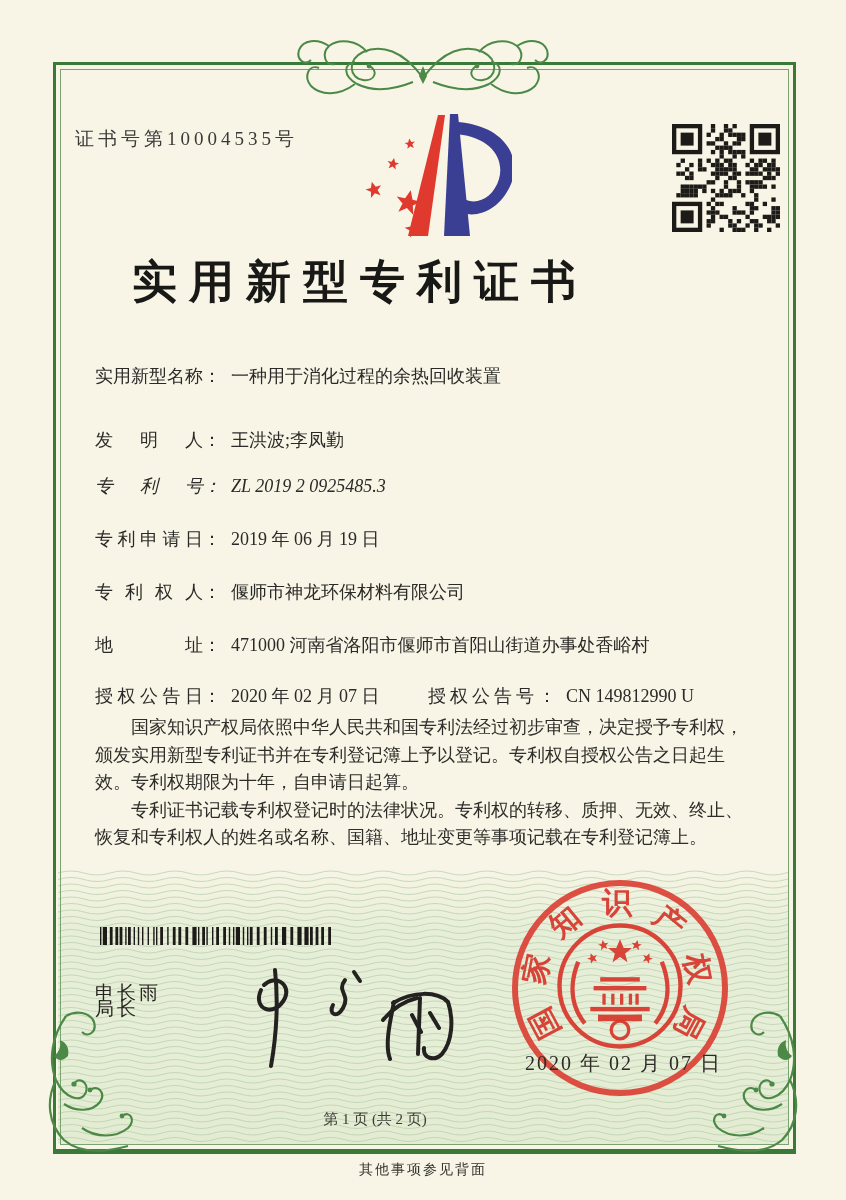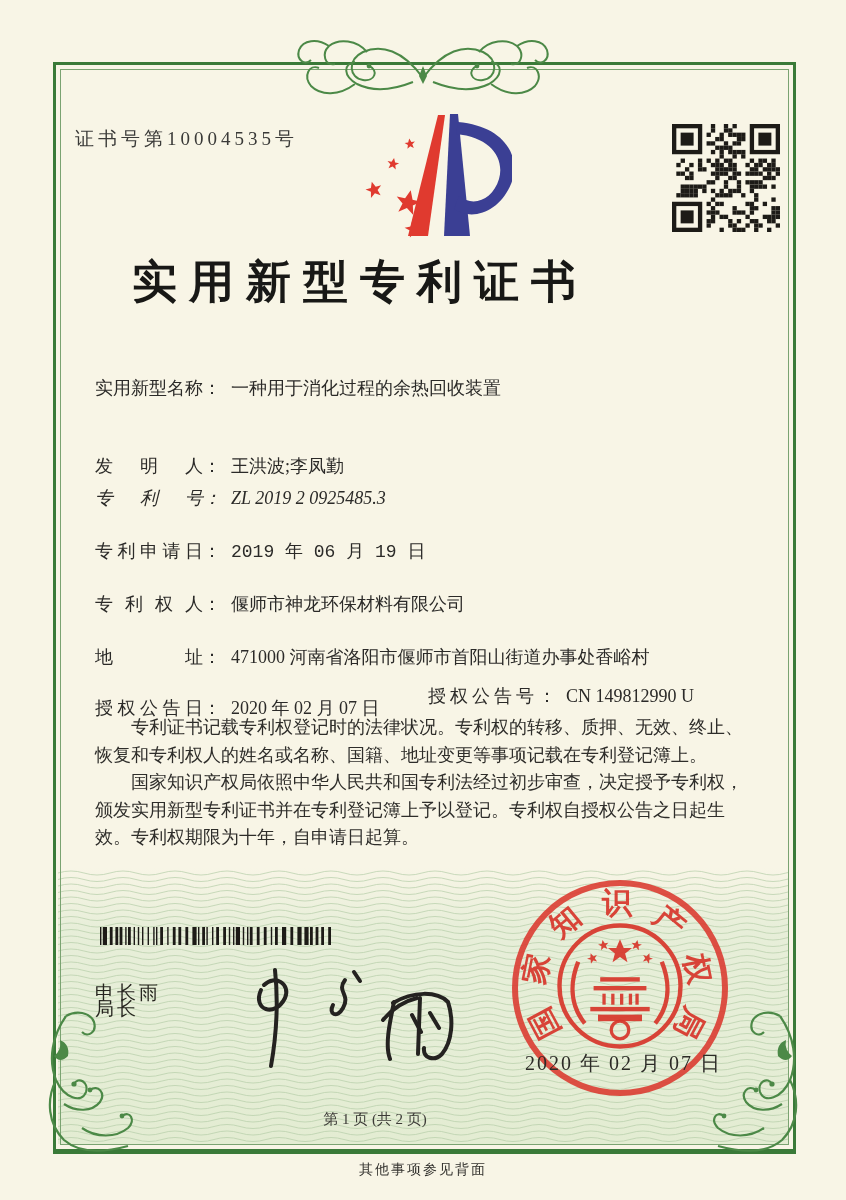--- a/index.html
+++ b/index.html
@@ -13,21 +13,21 @@
          border:1px solid #7aa371;}
   
   #waveband{left:58px;top:868px;width:730px;height:276px;z-index:1;
     background:linear-gradient(180deg, rgba(232,239,219,0) 0%, rgba(228,237,214,0.85) 22%, #e6eed7 60%, #e3ecd2 100%);}
   #waveband svg{position:absolute;left:0;top:0;}
   
   #cert-no{left:75px;top:126px;font-size:19px;letter-spacing:4px;color:#3a3a38;z-index:4;}
   #title{left:0;top:252px;width:720px;text-align:center;font-size:45px;font-weight:bold;
          letter-spacing:12px;color:#181816;z-index:4;}
   .frow{position:absolute;left:95px;font-size:18px;color:#2b2a28;z-index:4;white-space:nowrap;}
-  .flabel{display:inline-block;width:108px;text-align:justify;text-align-last:justify;margin-top:12px;}
+  .flabel{display:inline-block;width:108px;text-align:justify;text-align-last:justify;}
   .fcolon{display:inline-block;margin-right:10px;}
   #paras{left:95px;top:714px;width:662px;z-index:4;font-size:18px;line-height:27.5px;color:#2e2d2a;}
   #paras p{margin:0;text-indent:2em;}
   #barcode{left:100px;top:927px;width:232px;height:18px;z-index:4;}
   #signer-title{left:95px;top:996px;font-size:19px;letter-spacing:3px;color:#26251f;z-index:4;}
   #signer-name{left:95px;top:980px;font-size:19px;letter-spacing:3px;color:#26251f;z-index:4;}
   #signature{left:233px;top:958px;z-index:4;}
   
   #seal{left:512px;top:880px;width:216px;height:216px;z-index:4;}
   #seal-ring{position:absolute;left:0;top:0;width:204px;height:204px;
@@ -368,45 +368,45 @@
     <rect x="0" y="77.76" width="30.240000000000002" height="30.240000000000002" fill="#1d1b17"></rect>
     <rect x="4.32" y="82.08000000000001" width="21.6" height="21.6" fill="#f8f5e6"></rect>
     <rect x="8.64" y="86.4" width="12.96" height="12.96" fill="#1d1b17"></rect>
   </svg>
 
 <div class="abs" id="title">实用新型专利证书</div>
 
 <div class="frow" style="top:364px;">
   <span class="flabel">实用新型名称</span><span class="fcolon">：</span><span>一种用于消化过程的余热回收装置</span>
 </div>
-<div class="frow" style="top:442px;">
+<div class="frow" style="top:428px;">
   <span class="flabel">发明人</span><span class="fcolon">：</span><span>王洪波;李凤勤</span>
 </div>
 <div class="frow" style="top:474px;font-style:italic;">
   <span class="flabel">专利号</span><span class="fcolon">：</span><span>ZL 2019 2 0925485.3</span>
 </div>
-<div class="frow" style="top:527px;font-family:Liberation Mono, monospace;">
+<div class="frow" style="top:527px;">
   <span class="flabel">专利申请日</span><span class="fcolon">：</span><span>2019 年 06 月 19 日</span>
 </div>
 <div class="frow" style="top:580px;">
   <span class="flabel">专利权人</span><span class="fcolon">：</span><span>偃师市神龙环保材料有限公司</span>
 </div>
 <div class="frow" style="top:633px;">
   <span class="flabel">地址</span><span class="fcolon">：</span><span>471000  河南省洛阳市偃师市首阳山街道办事处香峪村</span>
 </div>
 <div class="frow" style="top:684px;">
   <span class="flabel">授权公告日</span><span class="fcolon">：</span><span>2020 年 02 月 07 日</span>
 </div>
 <div class="frow" style="top:684px;left:428px;">
   <span style="letter-spacing:4px;">授权公告号</span><span class="fcolon">：</span><span>CN 149812990 U</span>
 </div>
 
 <div class="abs" id="paras">
+  <p>国家知识产权局依照中华人民共和国专利法经过初步审查，决定授予专利权，颁发实用新型专利证书并在专利登记簿上予以登记。专利权自授权公告之日起生效。专利权期限为十年，自申请日起算。</p>
   <p>专利证书记载专利权登记时的法律状况。专利权的转移、质押、无效、终止、恢复和专利权人的姓名或名称、国籍、地址变更等事项记载在专利登记簿上。</p>
-  <p>国家知识产权局依照中华人民共和国专利法经过初步审查，决定授予专利权，颁发实用新型专利证书并在专利登记簿上予以登记。专利权自授权公告之日起生效。专利权期限为十年，自申请日起算。</p>
 </div>
 
 <svg class="abs" id="barcode" width="232" height="18">
     <rect x="0" y="0" width="1.4" height="18" fill="#1d1b17"></rect>
     <rect x="2.8" y="0" width="4.199999999999999" height="18" fill="#1d1b17"></rect>
     <rect x="9.799999999999999" y="0" width="2.8" height="18" fill="#1d1b17"></rect>
     <rect x="15.399999999999999" y="0" width="2.8" height="18" fill="#1d1b17"></rect>
     <rect x="19.599999999999998" y="0" width="2.8" height="18" fill="#1d1b17"></rect>
     <rect x="25.199999999999996" y="0" width="1.4" height="18" fill="#1d1b17"></rect>
     <rect x="27.999999999999996" y="0" width="2.8" height="18" fill="#1d1b17"></rect>

